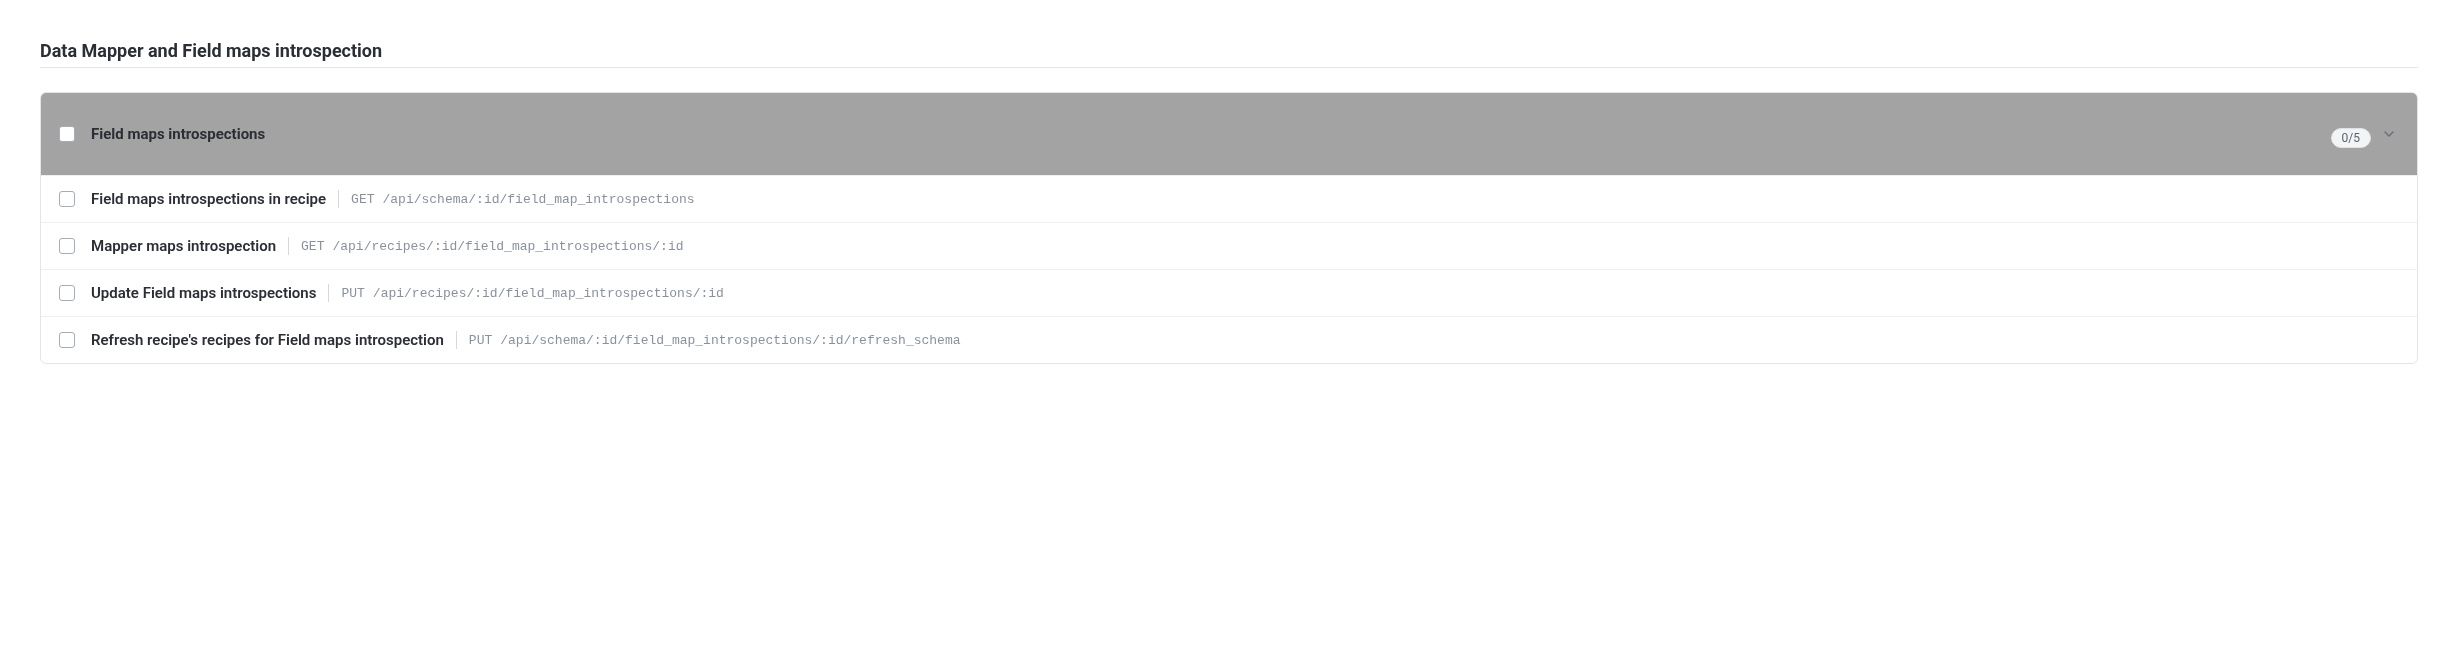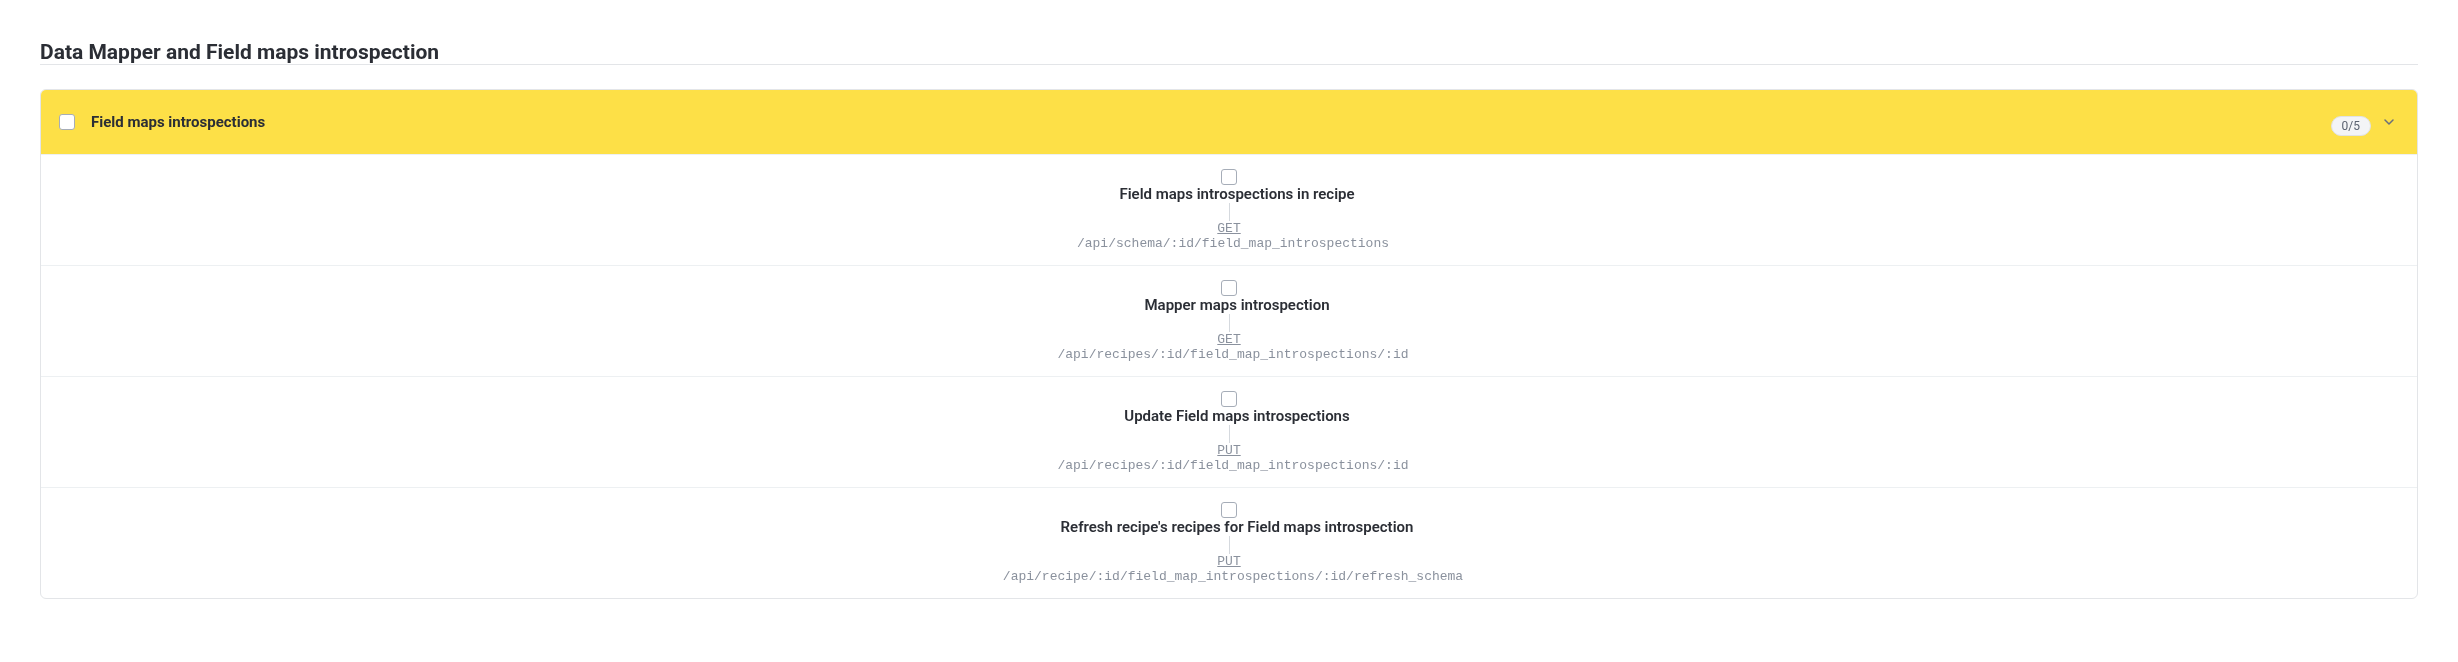--- a/index.html
+++ b/index.html
@@ -11,45 +11,46 @@
       font-family: -apple-system, BlinkMacSystemFont, "Segoe UI", Roboto, Helvetica, Arial, sans-serif;
       background: #ffffff;
       color: #333;
       padding: 40px;
     }
     .container {
       max-width: 2378px;
       margin: 0 auto;
     }
     .section-title {
-      font-size: 21px;
+      font-size: 18px;
       font-weight: 700;
       color: #2b2e35;
+      margin-bottom: 6px;
     }
     .section-subtitle {
       font-size: 15px;
       color: #555b66;
       margin-bottom: 18px;
     }
     .divider {
       border: none;
       border-top: 1px solid #e3e5e8;
       margin-bottom: 24px;
     }
     .panel {
       border: 1px solid #e3e5e8;
       border-radius: 6px;
       overflow: hidden;
       background: #fff;
     }
     .panel-header {
       display: flex;
       align-items: center;
-      background: #fde047;
-      padding: 18px 18px;
+      background: #a3a3a3;
+      padding: 27px 18px;
     }
     .checkbox {
       width: 16px;
       height: 16px;
       border: 1.5px solid #a6adb8;
       border-radius: 3px;
       background: #fff;
       flex-shrink: 0;
       cursor: pointer;
     }
@@ -77,42 +78,40 @@
       align-items: center;
       justify-content: center;
       cursor: pointer;
       color: #6a6f7a;
     }
     .row {
       display: flex;
       align-items: center;
       padding: 14px 18px;
       border-top: 1px solid #edf0f2;
-      flex-direction: column;
     }
     .row .label {
       font-size: 15px;
       font-weight: 600;
       color: #2b2e35;
       margin-left: 16px;
       white-space: nowrap;
     }
     .pipe {
       width: 1px;
       height: 18px;
       background: #d5d9de;
       margin: 0 12px;
       flex-shrink: 0;
     }
     .method {
       font-family: "SFMono-Regular", Consolas, "Liberation Mono", Menlo, monospace;
       font-size: 13px;
       color: #8a919d;
       white-space: nowrap;
-      text-decoration: underline;
     }
     .path {
       font-family: "SFMono-Regular", Consolas, "Liberation Mono", Menlo, monospace;
       font-size: 13px;
       color: #8a919d;
       margin-left: 8px;
       white-space: nowrap;
     }
   </style>
 </head>
@@ -156,17 +155,17 @@
       <span class="pipe"></span>
       <span class="method">PUT</span>
       <span class="path">/api/recipes/:id/field_map_introspections/:id</span>
     </div>
 
     <div class="row">
       <div class="checkbox"></div>
       <span class="label">Refresh recipe's recipes for Field maps introspection</span>
       <span class="pipe"></span>
       <span class="method">PUT</span>
-      <span class="path">/api/recipe/:id/field_map_introspections/:id/refresh_schema</span>
+      <span class="path">/api/schema/:id/field_map_introspections/:id/refresh_schema</span>
     </div>
 
   </div>
 </div>
 
 </body></html>

